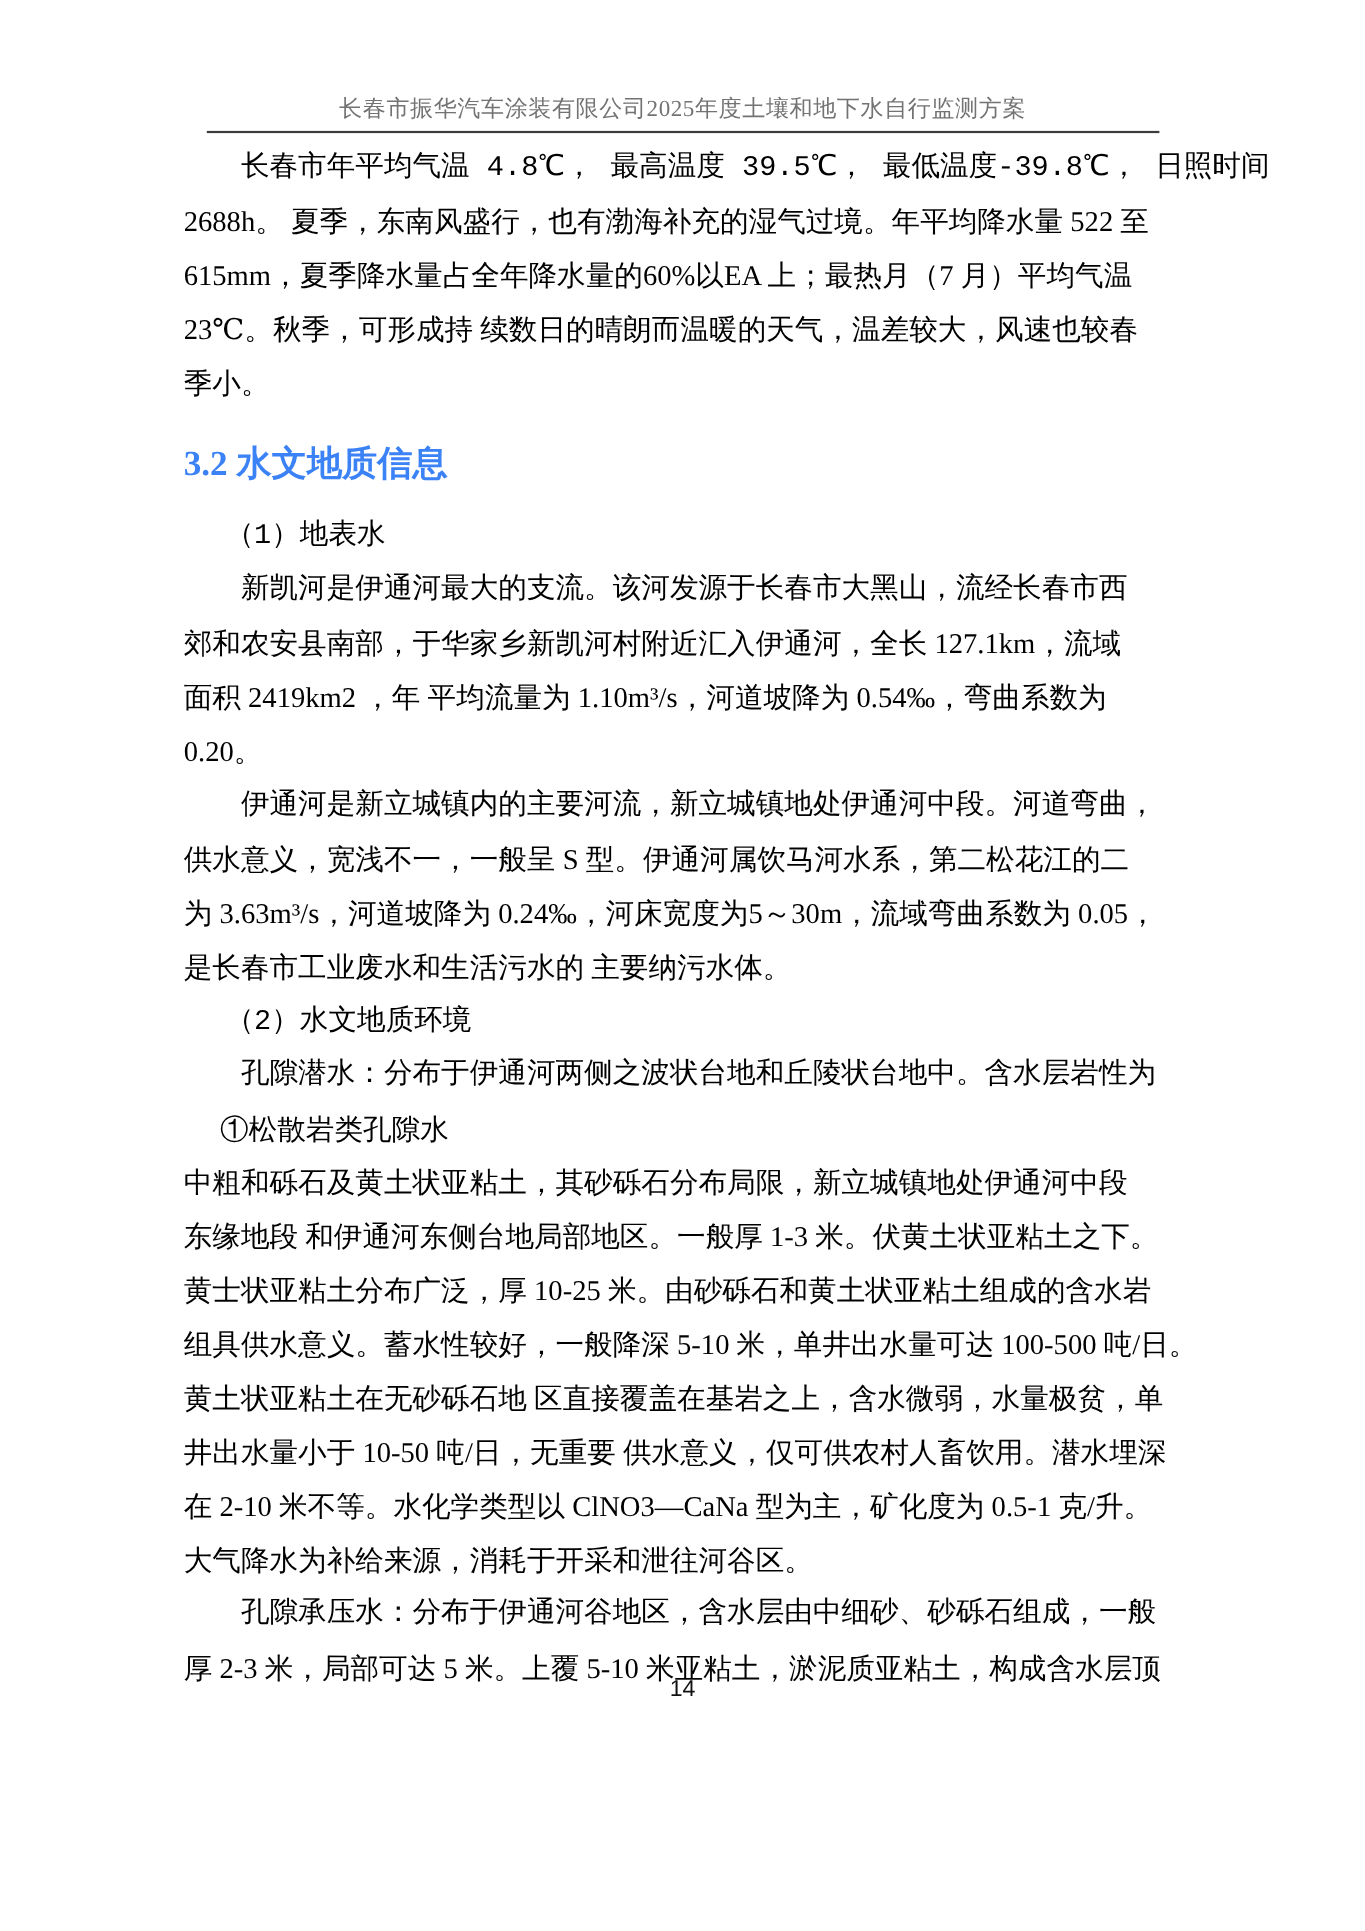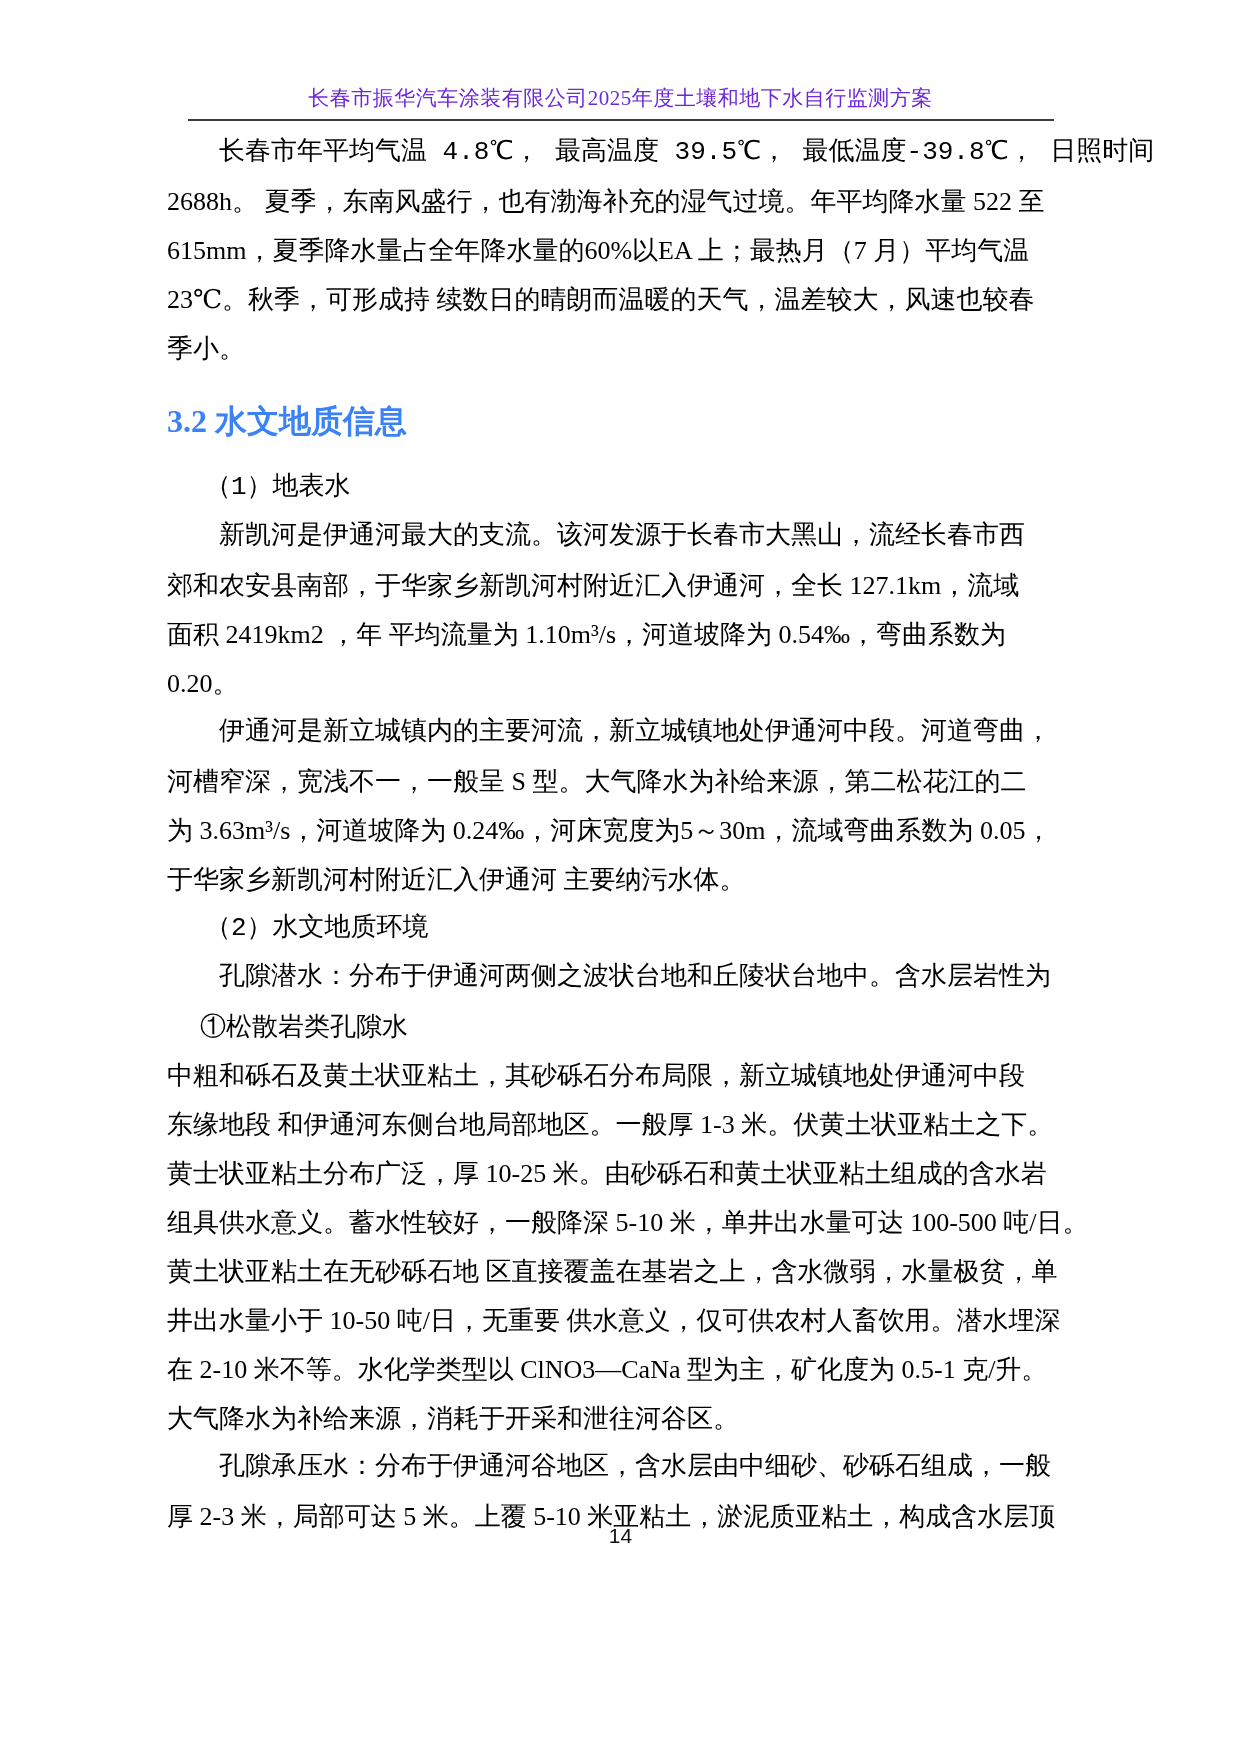--- a/index.html
+++ b/index.html
@@ -19,21 +19,21 @@
   .header {
     position: absolute;
     top: 84px;
     left: 0;
     right: 0;
   }
   .header-text {
     text-align: center;
     font-size: 21px;
     letter-spacing: 0.5px;
-    color: #6d28d9;
+    color: #737373;
     white-space: nowrap;
   }
   .header-rule {
     margin: 7px auto 0 auto;
     width: 866px;
     height: 2px;
     background: #3c3c3c;
   }
   .doc-body {
     position: absolute;
@@ -89,23 +89,23 @@
     <div class="line">季小。</div>
 
     <h2 class="section-heading">3.2 水文地质信息</h2>
 
     <div class="line sub">（1）地表水</div>
     <div class="line indent">新凯河是伊通河最大的支流。该河发源于长春市大黑山，流经长春市西</div>
     <div class="line">郊和农安县南部，于华家乡新凯河村附近汇入伊通河，全长 127.1km，流域</div>
     <div class="line">面积 2419km2 ，年 平均流量为 1.10m³/s，河道坡降为 0.54‰，弯曲系数为</div>
     <div class="line">0.20。</div>
     <div class="line indent">伊通河是新立城镇内的主要河流，新立城镇地处伊通河中段。河道弯曲，</div>
-    <div class="line">河槽窄深，宽浅不一，一般呈 S 型。大气降水为补给来源，第二松花江的二</div>
+    <div class="line">供水意义，宽浅不一，一般呈 S 型。伊通河属饮马河水系，第二松花江的二</div>
     <div class="line">为 3.63m³/s，河道坡降为 0.24‰，河床宽度为5～30m，流域弯曲系数为 0.05，</div>
-    <div class="line">于华家乡新凯河村附近汇入伊通河 主要纳污水体。</div>
+    <div class="line">是长春市工业废水和生活污水的 主要纳污水体。</div>
     <div class="line sub">（2）水文地质环境</div>
     <div class="line indent">孔隙潜水：分布于伊通河两侧之波状台地和丘陵状台地中。含水层岩性为</div>
     <div class="line sub2">①松散岩类孔隙水</div>
     <div class="line">中粗和砾石及黄土状亚粘土，其砂砾石分布局限，新立城镇地处伊通河中段</div>
     <div class="line">东缘地段 和伊通河东侧台地局部地区。一般厚 1-3 米。伏黄土状亚粘土之下。</div>
     <div class="line">黄士状亚粘土分布广泛，厚 10-25 米。由砂砾石和黄土状亚粘土组成的含水岩</div>
     <div class="line">组具供水意义。蓄水性较好，一般降深 5-10 米，单井出水量可达 100-500 吨/日。</div>
     <div class="line">黄土状亚粘土在无砂砾石地 区直接覆盖在基岩之上，含水微弱，水量极贫，单</div>
     <div class="line">井出水量小于 10-50 吨/日，无重要 供水意义，仅可供农村人畜饮用。潜水埋深</div>
     <div class="line">在 2-10 米不等。水化学类型以 ClNO3—CaNa 型为主，矿化度为 0.5-1 克/升。</div>

